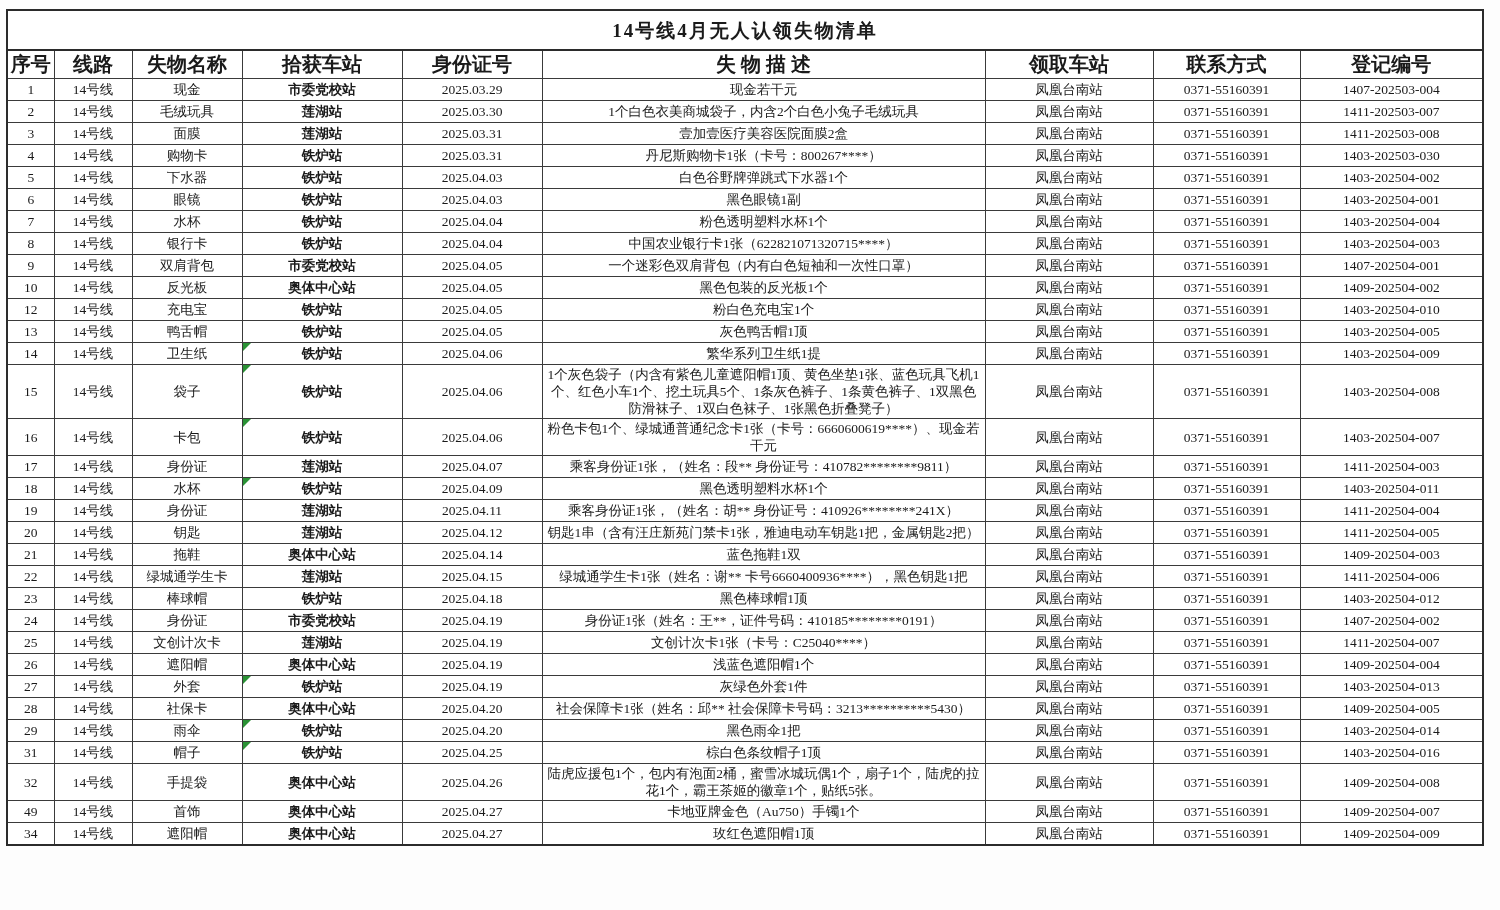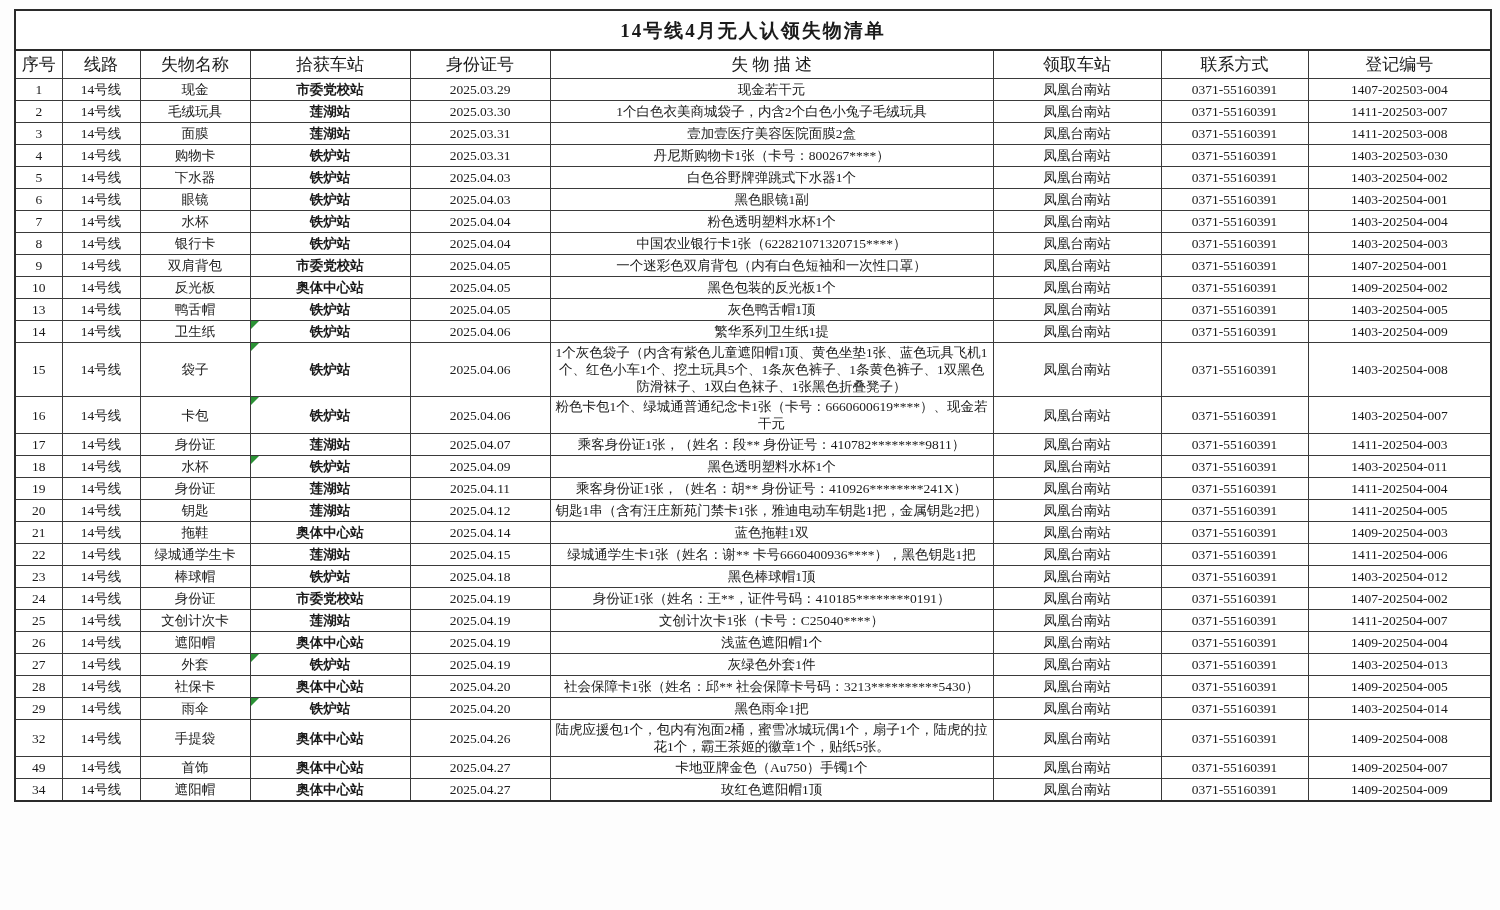--- a/index.html
+++ b/index.html
@@ -14,42 +14,41 @@
     position:absolute;top:0;left:0;
     width:1500px;height:910px;
     background:#fdfdfd;
   }
   table.sheet{
     position:absolute;top:9px;left:6px;
     width:1476px;
     border-collapse:collapse;
     table-layout:fixed;
     background:#fff;
-    margin-left:8px;
   }
   table.sheet th, table.sheet td{
     border:1px solid #3a3a3a;
     text-align:center;
     vertical-align:middle;
     padding:1px 2px;
     line-height:17px;
     font-size:13.5px;
     overflow:hidden;
   }
   tr.title-row th{
     height:36px;
     font-size:19px;
     font-weight:bold;
     letter-spacing:2px;
     border:2px solid #2b2b2b;
   }
   tr.header-row th{
     height:25px;
-    font-size:17px;
-    font-weight:normal;
+    font-size:20px;
+    font-weight:bold;
   }
   tbody td{height:19px;}
   td.col-found-station{position:relative;font-weight:bold;}
   .tri{
     position:absolute;top:0;left:0;
     width:0;height:0;
     border-top:8px solid #2a9235;
     border-right:8px solid transparent;
   }
   table.sheet{border:2px solid #2b2b2b;}
@@ -191,20 +190,31 @@
           <td class="col-line">14号线</td>
           <td class="col-item-name">反光板</td>
           <td class="col-found-station">奥体中心站</td>
           <td class="col-found-date">2025.04.05</td>
           <td class="col-description">黑色包装的反光板1个</td>
           <td class="col-claim-station">凤凰台南站</td>
           <td class="col-contact">0371-55160391</td>
           <td class="col-reg-no">1409-202504-002</td>
         </tr>
         <tr>
+          <td class="col-seq">12</td>
+          <td class="col-line">14号线</td>
+          <td class="col-item-name">充电宝</td>
+          <td class="col-found-station">铁炉站</td>
+          <td class="col-found-date">2025.04.05</td>
+          <td class="col-description">粉白色充电宝1个</td>
+          <td class="col-claim-station">凤凰台南站</td>
+          <td class="col-contact">0371-55160391</td>
+          <td class="col-reg-no">1403-202504-010</td>
+        </tr>
+        <tr>
           <td class="col-seq">13</td>
           <td class="col-line">14号线</td>
           <td class="col-item-name">鸭舌帽</td>
           <td class="col-found-station">铁炉站</td>
           <td class="col-found-date">2025.04.05</td>
           <td class="col-description">灰色鸭舌帽1顶</td>
           <td class="col-claim-station">凤凰台南站</td>
           <td class="col-contact">0371-55160391</td>
           <td class="col-reg-no">1403-202504-005</td>
         </tr>
@@ -376,20 +386,31 @@
         <tr>
           <td class="col-seq">29</td>
           <td class="col-line">14号线</td>
           <td class="col-item-name">雨伞</td>
           <td class="col-found-station">铁炉站<span class="tri" style="border-top-color: rgb(42, 146, 53);"></span></td>
           <td class="col-found-date">2025.04.20</td>
           <td class="col-description">黑色雨伞1把</td>
           <td class="col-claim-station">凤凰台南站</td>
           <td class="col-contact">0371-55160391</td>
           <td class="col-reg-no">1403-202504-014</td>
+        </tr>
+        <tr>
+          <td class="col-seq">31</td>
+          <td class="col-line">14号线</td>
+          <td class="col-item-name">帽子</td>
+          <td class="col-found-station">铁炉站<span class="tri" style="border-top-color: rgb(42, 146, 53);"></span></td>
+          <td class="col-found-date">2025.04.25</td>
+          <td class="col-description">棕白色条纹帽子1顶</td>
+          <td class="col-claim-station">凤凰台南站</td>
+          <td class="col-contact">0371-55160391</td>
+          <td class="col-reg-no">1403-202504-016</td>
         </tr>
         <tr>
           <td class="col-seq">32</td>
           <td class="col-line">14号线</td>
           <td class="col-item-name">手提袋</td>
           <td class="col-found-station">奥体中心站</td>
           <td class="col-found-date">2025.04.26</td>
           <td class="col-description">陆虎应援包1个，包内有泡面2桶，蜜雪冰城玩偶1个，扇子1个，陆虎的拉花1个，霸王茶姬的徽章1个，贴纸5张。</td>
           <td class="col-claim-station">凤凰台南站</td>
           <td class="col-contact">0371-55160391</td>

